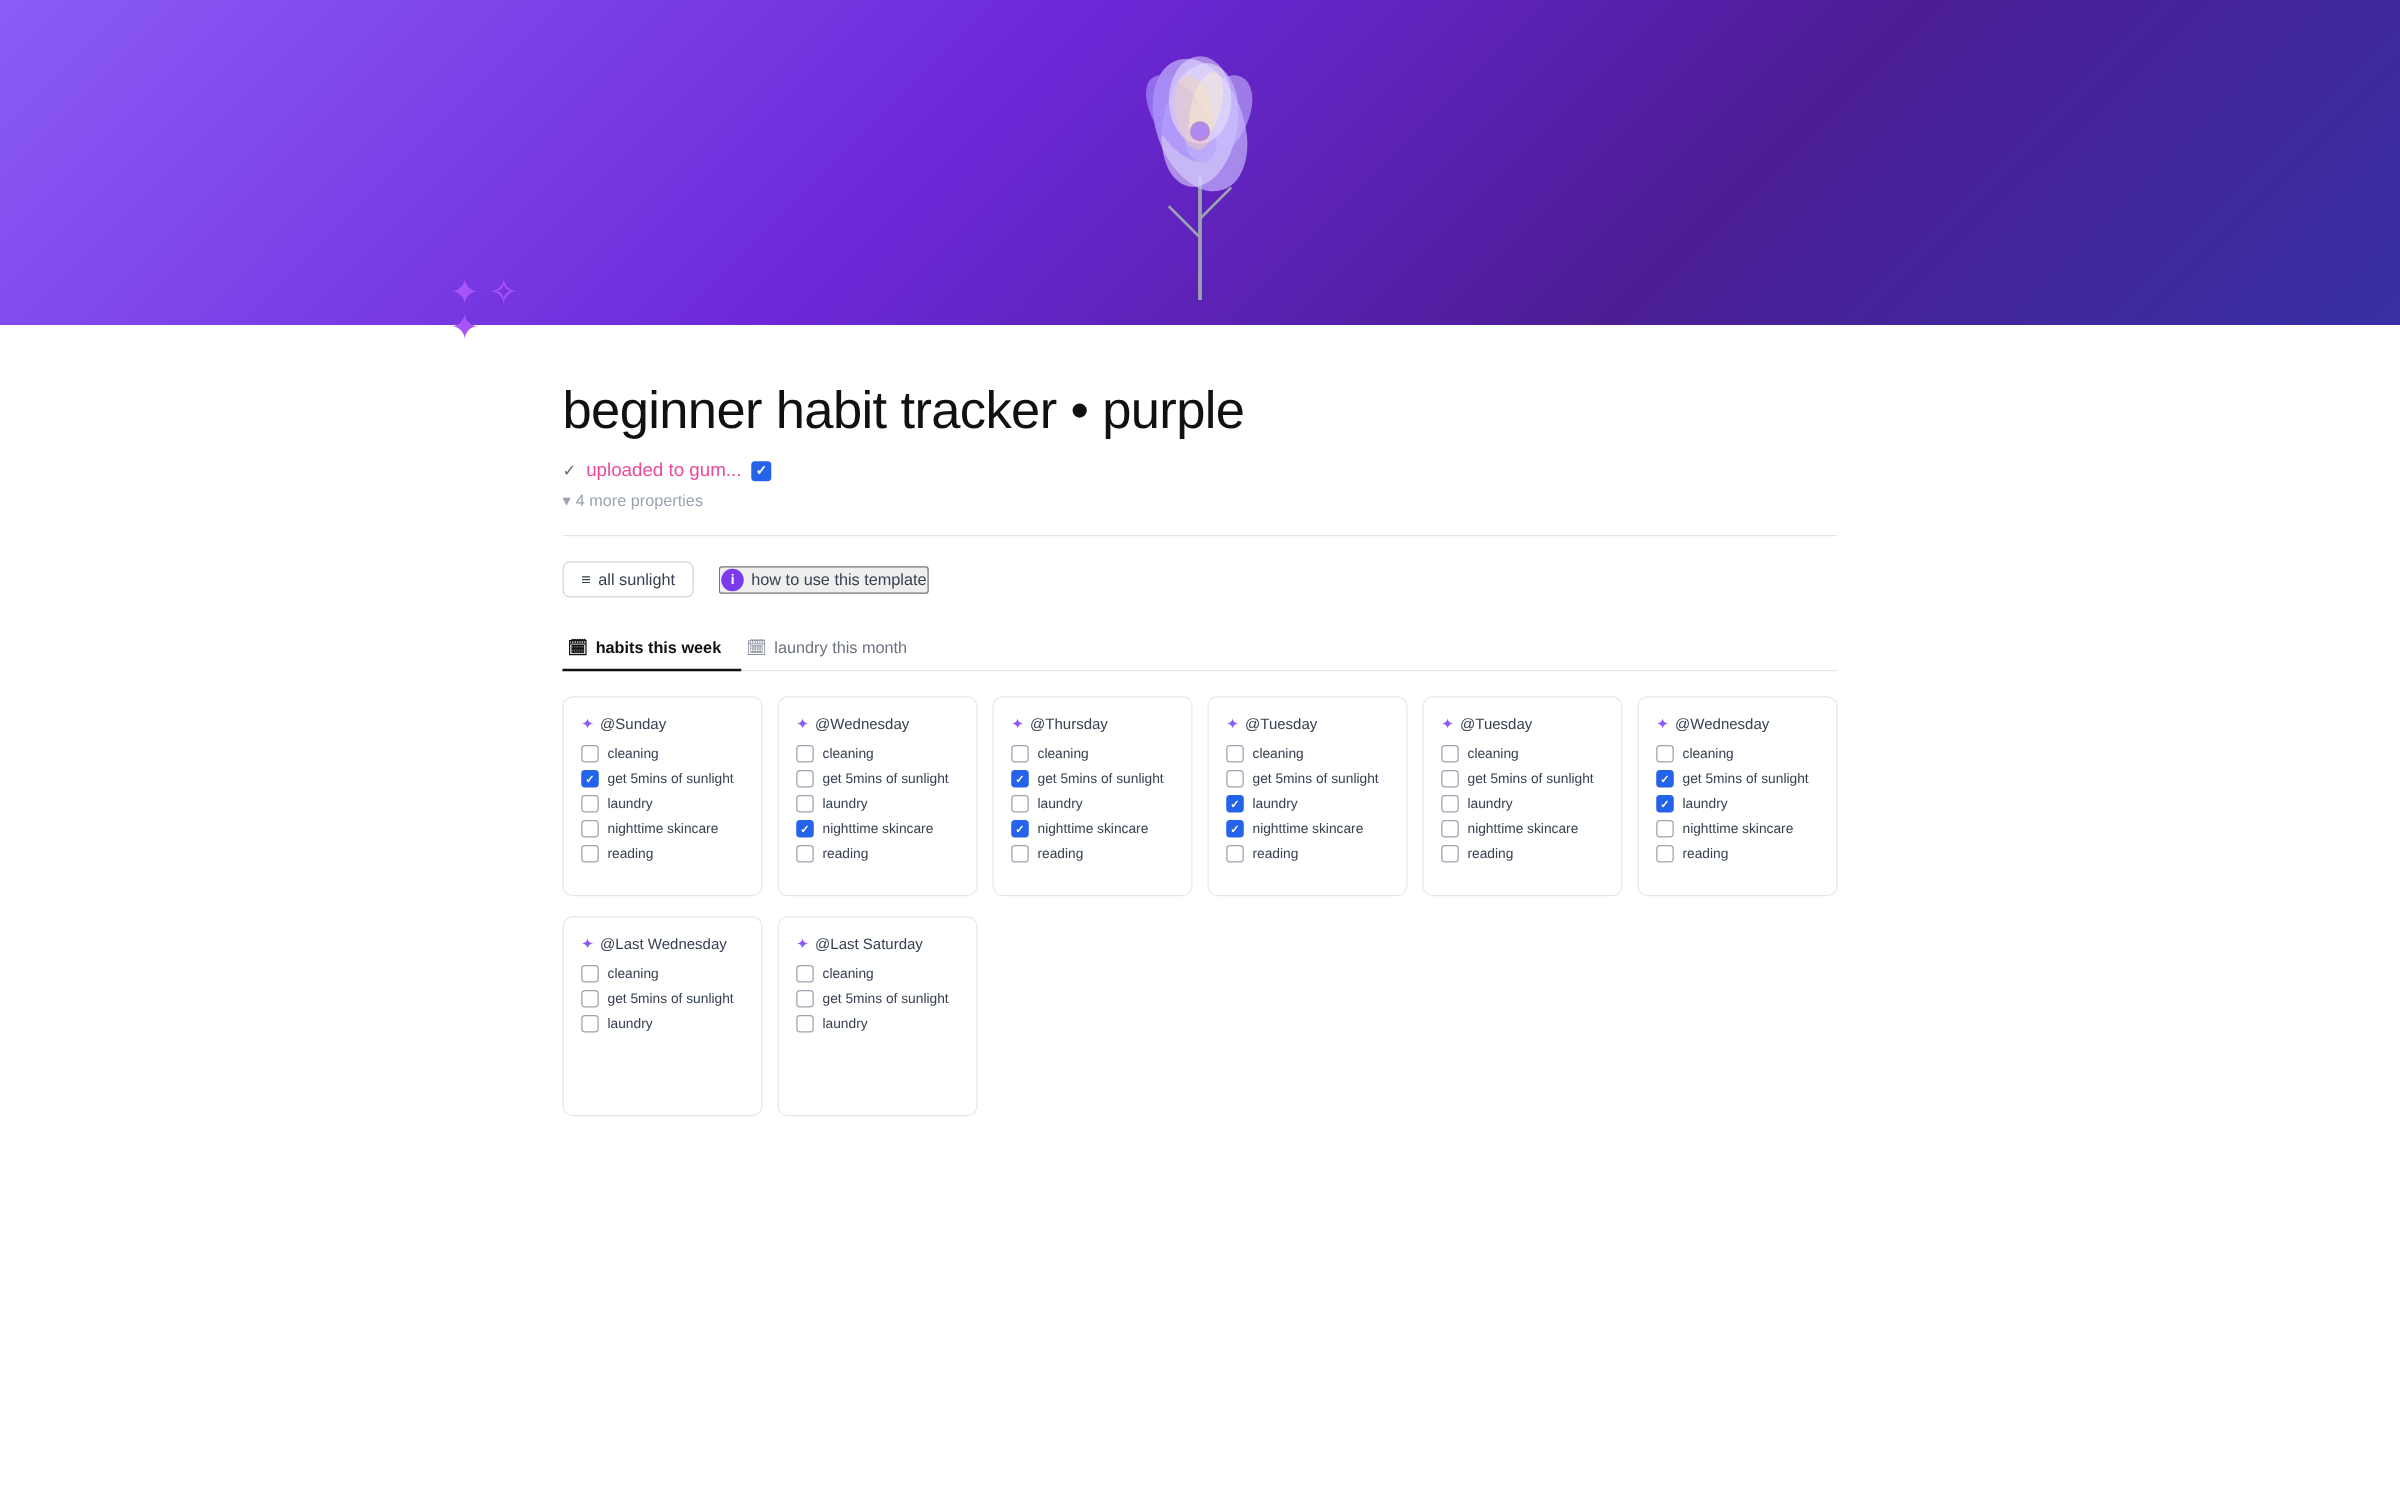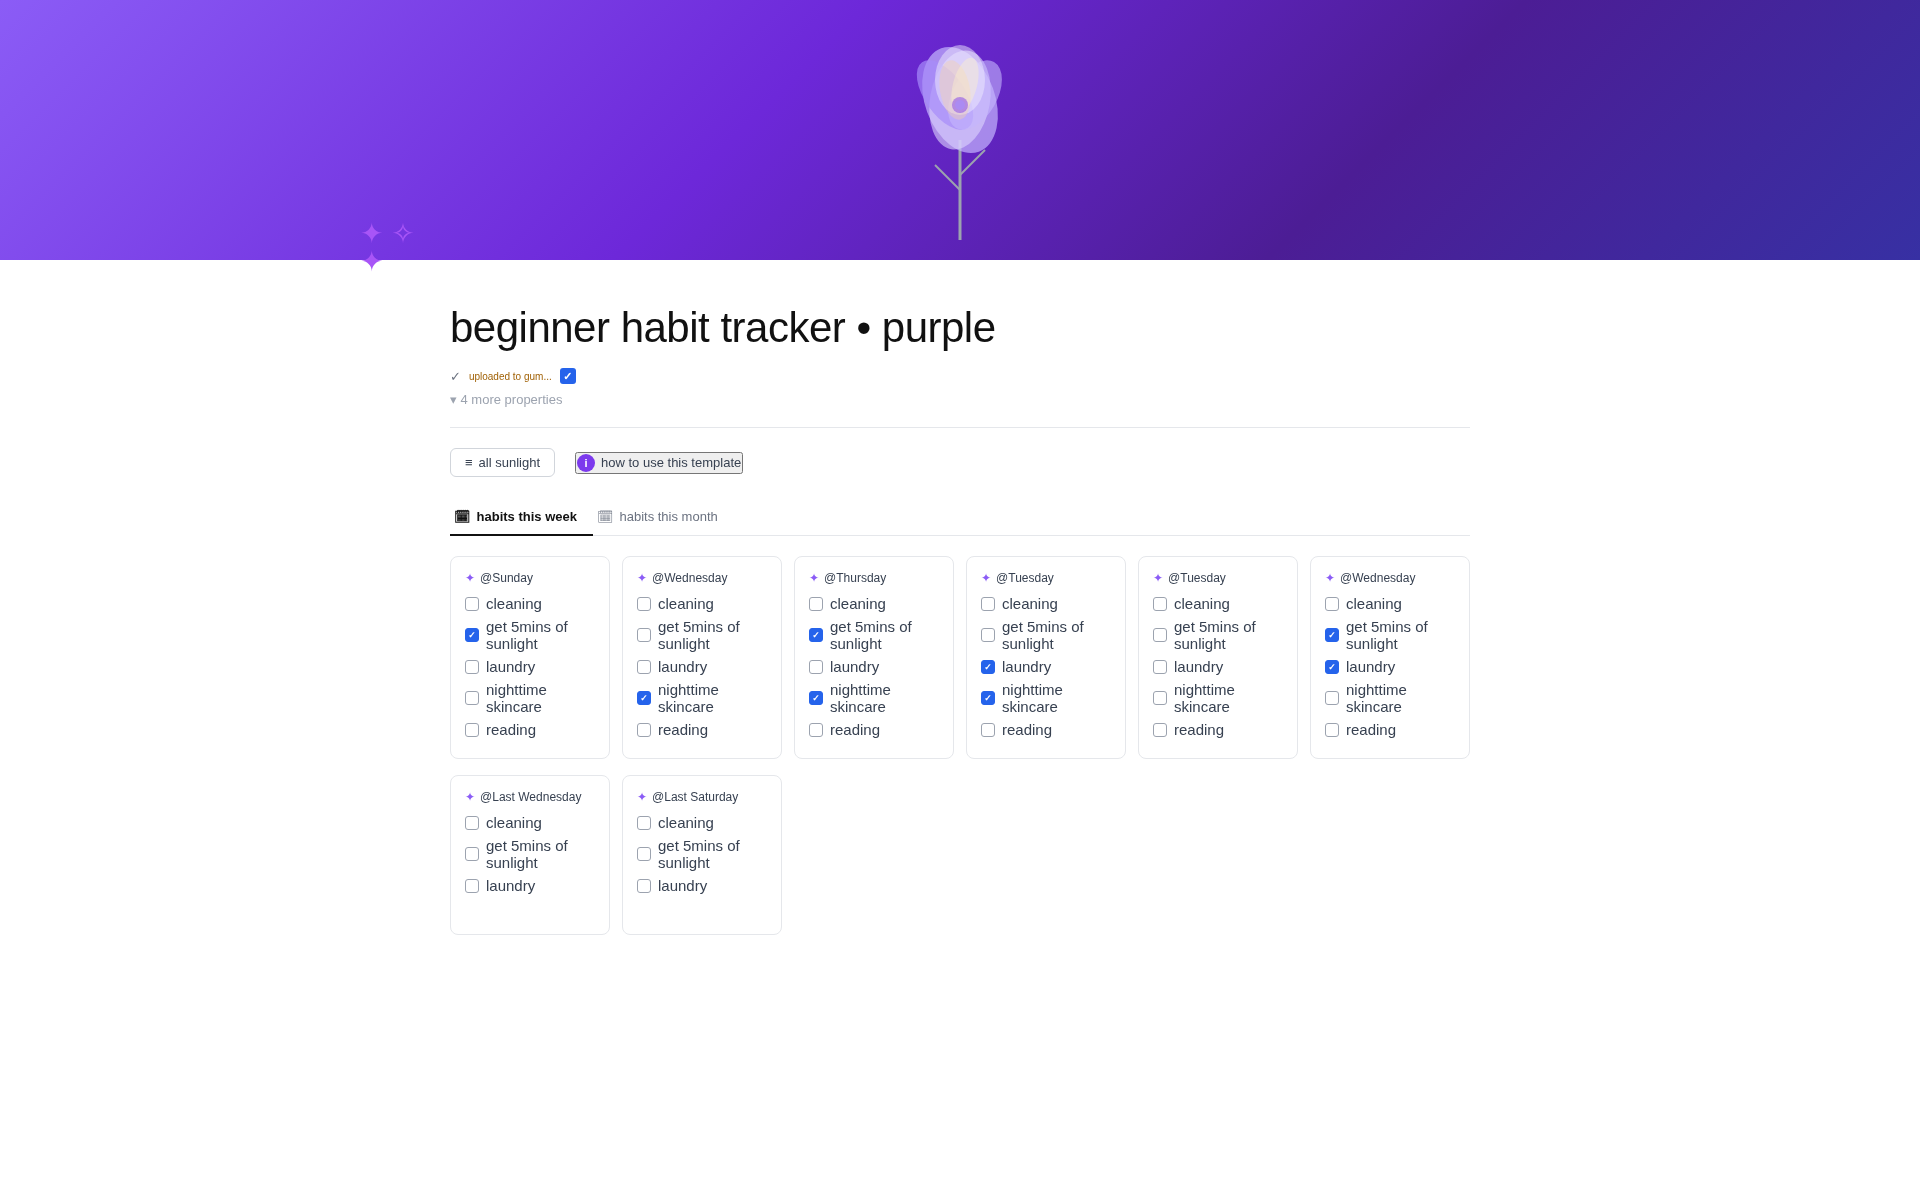--- a/index.html
+++ b/index.html
@@ -56,22 +56,22 @@
       color: #6b7280;
       font-size: 13px;
     }
 
     .property-row .check-icon {
       color: #6b7280;
       font-size: 13px;
     }
 
     .property-label {
-      color: #a16207;
-      font-size: 10px;
+      color: #ec4899;
+      font-size: 15px;
     }
 
     .checkbox-blue {
       width: 16px;
       height: 16px;
       background: #2563eb;
       border-radius: 3px;
       display: inline-flex;
       align-items: center;
       justify-content: center;
@@ -208,21 +208,21 @@
     .sparkle-icon {
       color: #8b5cf6;
       font-size: 12px;
     }
 
     .habit-item {
       display: flex;
       align-items: center;
       gap: 7px;
       margin-bottom: 6px;
-      font-size: 15px;
+      font-size: 11px;
       color: #374151;
     }
 
     .cb {
       width: 14px;
       height: 14px;
       border: 1.5px solid #9ca3af;
       border-radius: 3px;
       display: inline-flex;
       align-items: center;
@@ -298,21 +298,21 @@
     </button>
   </div>
 
   <div class="tabs">
     <div class="tab active">
       <span>🗓</span>
       <span>habits this week</span>
     </div>
     <div class="tab">
       <span>🗓</span>
-      <span>habits this month</span>
+      <span>laundry this month</span>
     </div>
   </div>
 
   <div class="cards-grid" id="week-grid">
       <div class="card">
         <div class="card-title">
           <span class="sparkle-icon">✦</span>
           <span>@Sunday</span>
         </div>
         <div class="habit-item">

